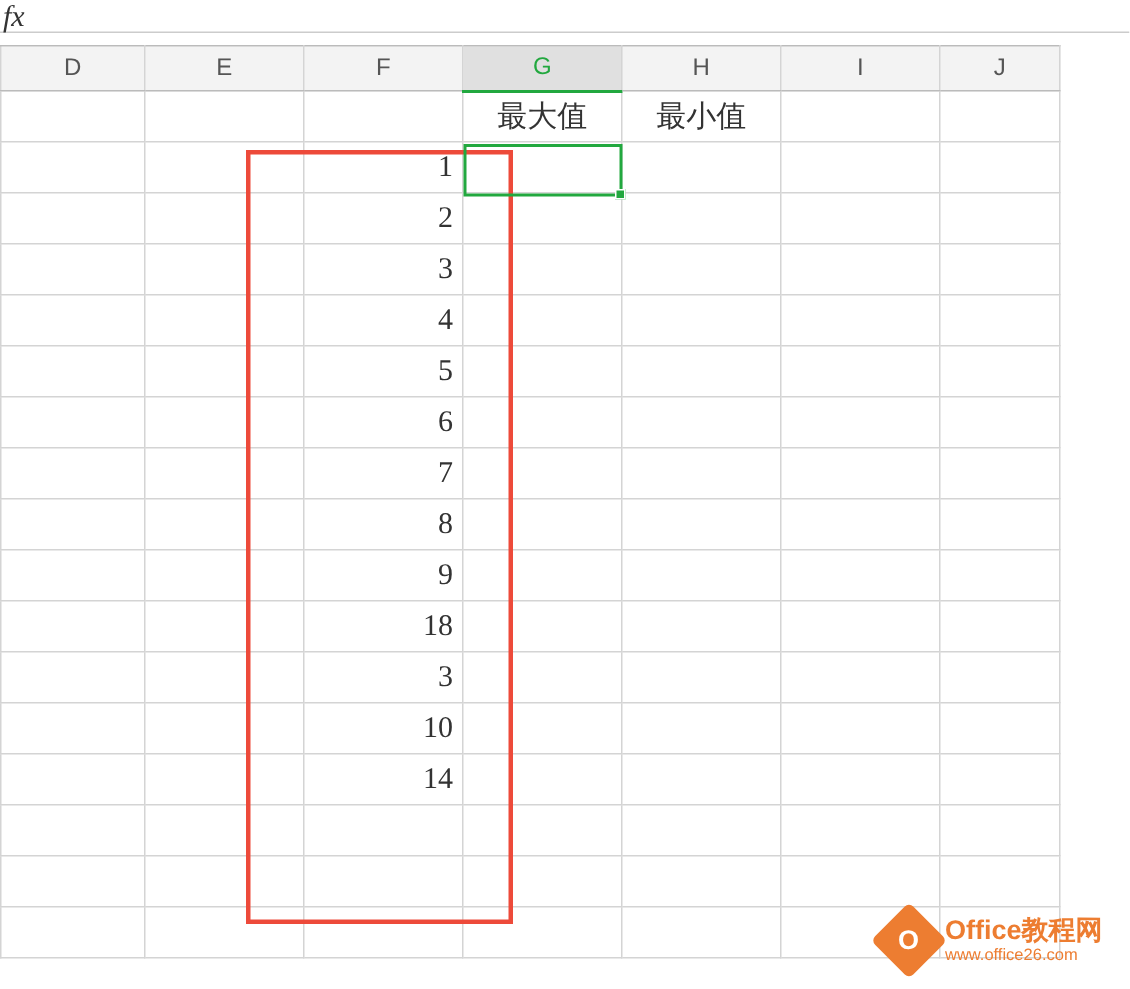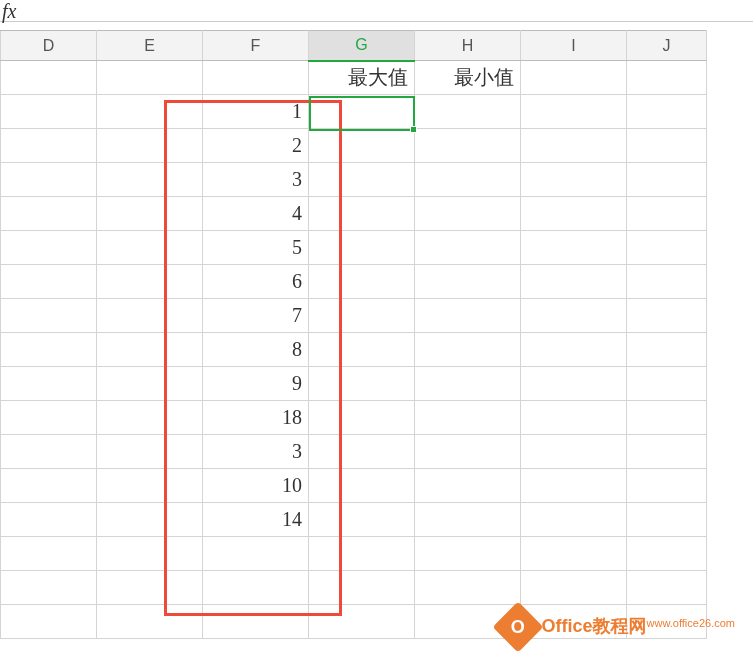--- a/index.html
+++ b/index.html
@@ -71,21 +71,21 @@
     .col-G { width: 106px; }
     .col-H { width: 106px; }
     .col-I { width: 106px; }
     .col-J { width: 80px; }
     .grid td.num {
       text-align: right;
       font-family: "Times New Roman", serif;
       font-size: 20px;
     }
     .grid td.label {
-      text-align: right;
+      text-align: center;
       font-size: 20px;
     }
     .selection-box {
       position: absolute;
       border: 2px solid #22a83f;
       pointer-events: none;
       z-index: 5;
     }
     .selection-handle {
       position: absolute;
@@ -123,21 +123,21 @@
     }
     .watermark .logo-inner {
       transform: rotate(-45deg);
       color: #fff;
       font-weight: bold;
       font-size: 18px;
       font-family: Arial, sans-serif;
     }
     .watermark .text {
       display: flex;
-      flex-direction: row;
+      flex-direction: column;
       line-height: 1.1;
     }
     .watermark .text .line1 {
       font-weight: bold;
       font-size: 18px;
       color: #ed7d31;
       font-family: Arial, "Microsoft YaHei", sans-serif;
     }
     .watermark .text .line2 {
       font-size: 11px;

